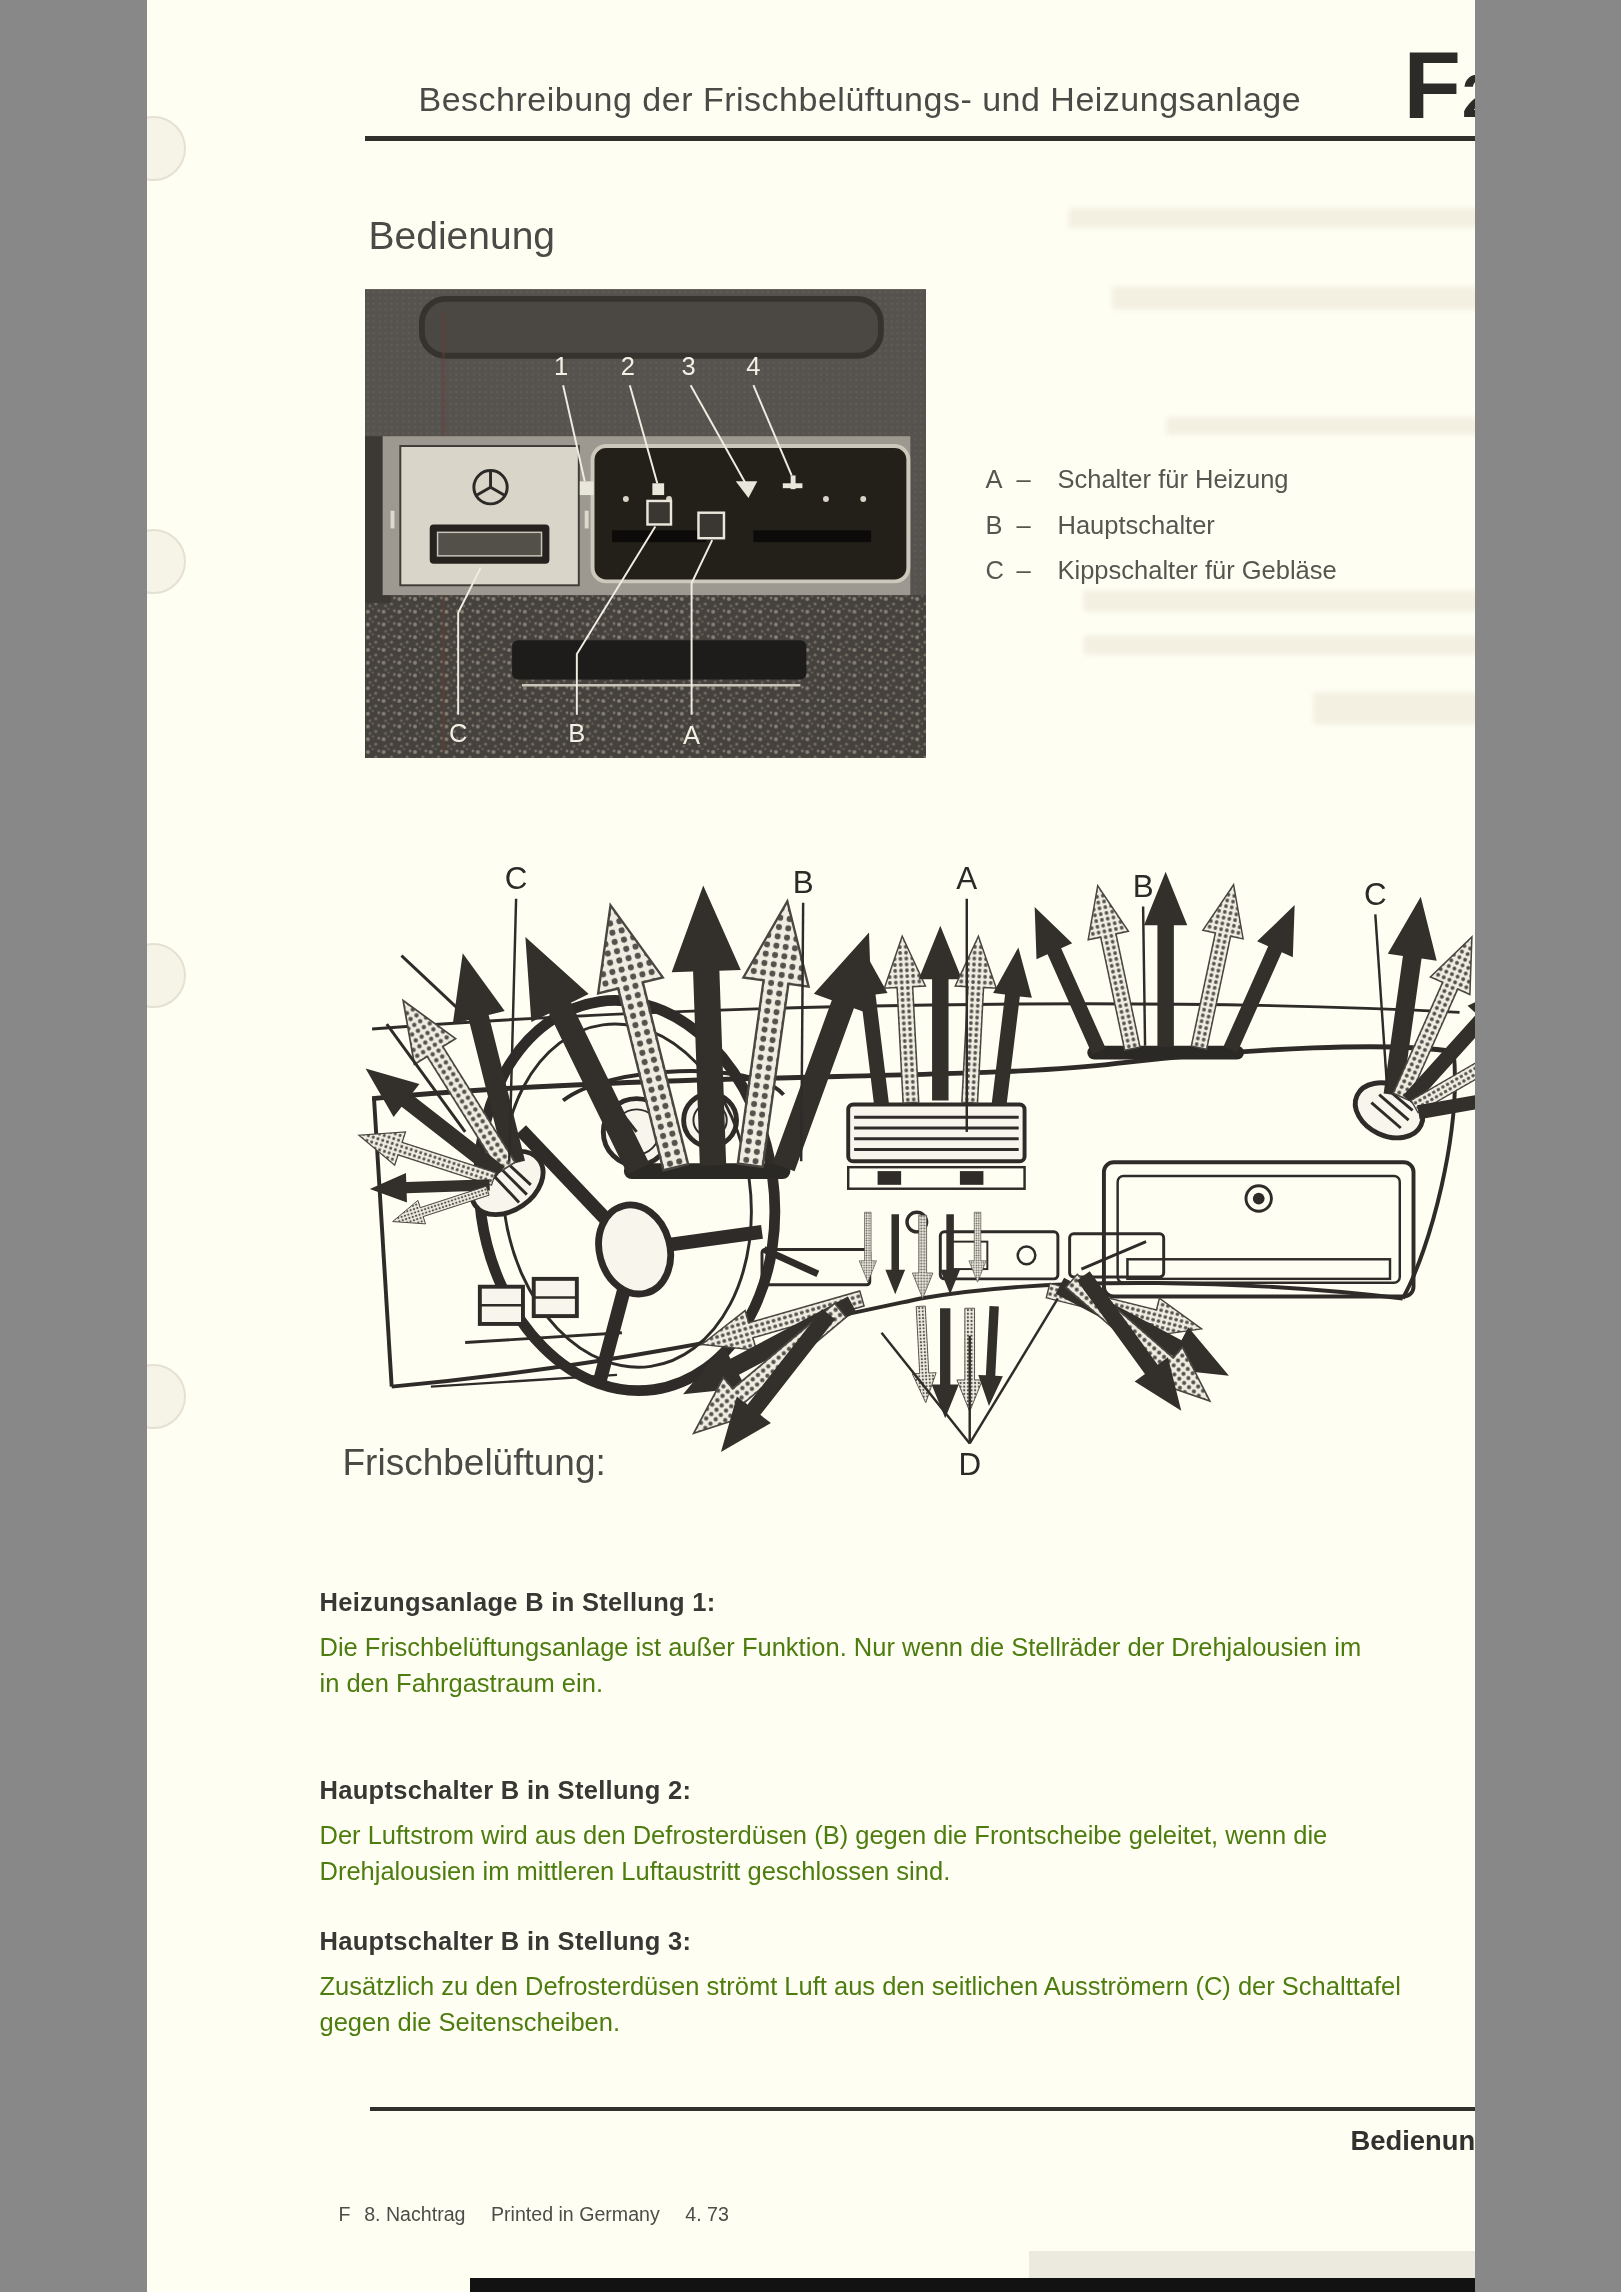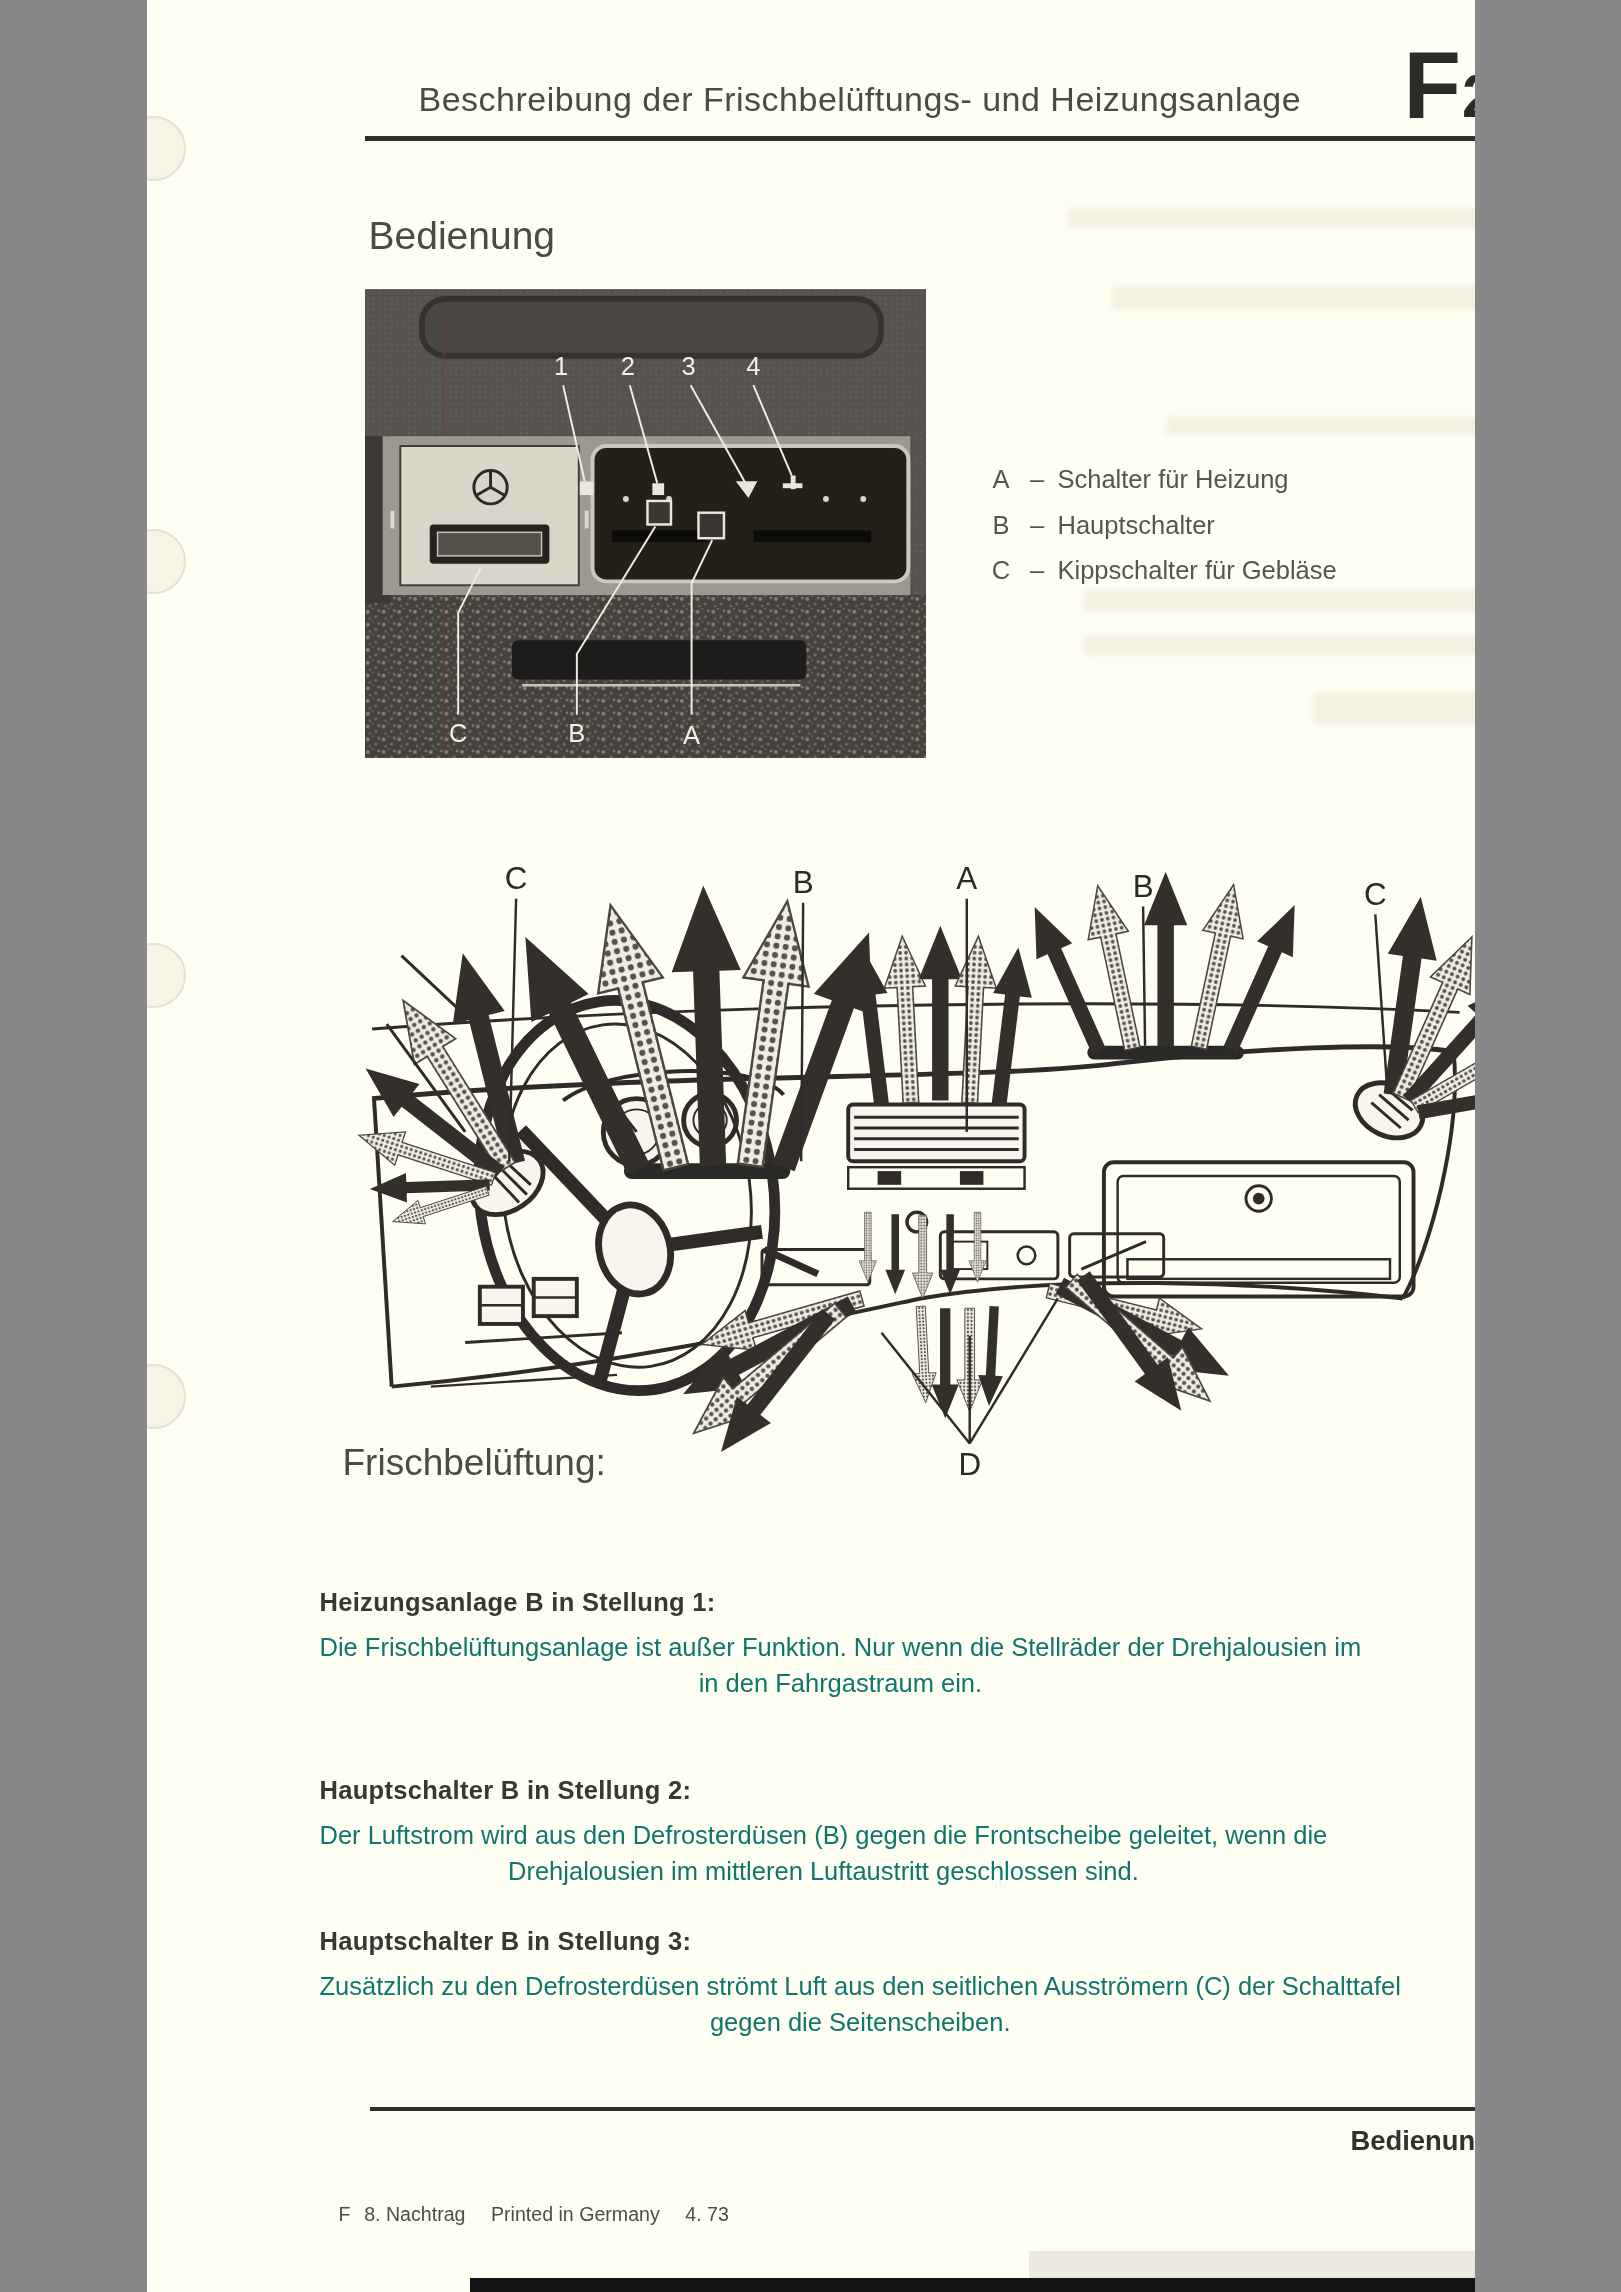--- a/index.html
+++ b/index.html
@@ -1,19 +1,19 @@
 <!DOCTYPE html>
 <html><head>
 <meta charset="utf-8">
 <style>
   html,body{margin:0;padding:0;background:#888;}
   .page{
     position:relative;width:1328px;height:2293px;margin:0 auto;
     background:#fffef3;
-    font-family:"Liberation Sans",sans-serif;color:#413f3c;overflow:hidden;text-align:center;
+    font-family:"Liberation Sans",sans-serif;color:#413f3c;overflow:hidden;
   }
   .abs{position:absolute;}
   
   .hdr-title{left:272px;top:80px;font-size:34px;color:#4c4a47;letter-spacing:0.5px;}
   .hdr-code{left:1257px;top:39px;display:flex;align-items:flex-end;color:#2d2b28;}
   .hdr-code .big-f{font-size:94px;font-weight:bold;line-height:94px;}
   .hdr-code .num{font-size:61px;font-weight:bold;line-height:73px;margin-left:1px;}
   .rule{background:#32302d;height:4.9px;}
   .rule-top{left:218px;top:136px;width:1257px;}
   .rule-foot{left:223px;top:2107px;width:1251px;height:3.9px;}
@@ -25,21 +25,21 @@
   
   .legend{left:839px;top:465px;font-size:25.5px;color:#57554f;}
   .legend-row{display:flex;margin-bottom:16.7px;}
   .legend-key{width:31px;}
   .legend-sep{width:41px;}
   
   .diagram{left:225px;top:838px;width:1215px;height:676px;}
   svg{overflow:visible;display:block;}
   
   .subsec-h{left:173px;font-size:25.5px;font-weight:bold;color:#393734;letter-spacing:0.3px;}
-  .subsec-p{left:173px;font-size:25.5px;color:#0f766e;line-height:36px;}
+  .subsec-p{left:173px;font-size:25.5px;color:#4d7c0f;line-height:36px;}
   .sh1{top:1588px;} .sp1{top:1629px;}
   .sh2{top:1776px;} .sp2{top:1817px;}
   .sh3{top:1927px;} .sp3{top:1968px;}
   
   .foot-label{left:1204px;top:2125px;font-size:27.4px;font-weight:bold;color:#333130;}
   .foot-page{left:1445px;top:2119px;font-size:35px;font-weight:bold;color:#333130;letter-spacing:2px;}
   .imprint{left:192px;top:2203px;font-size:19.6px;color:#4e4c48;display:flex;}
   .imprint span{margin-right:25.5px;}
   .imprint .tight{margin-right:13.7px;}
   

